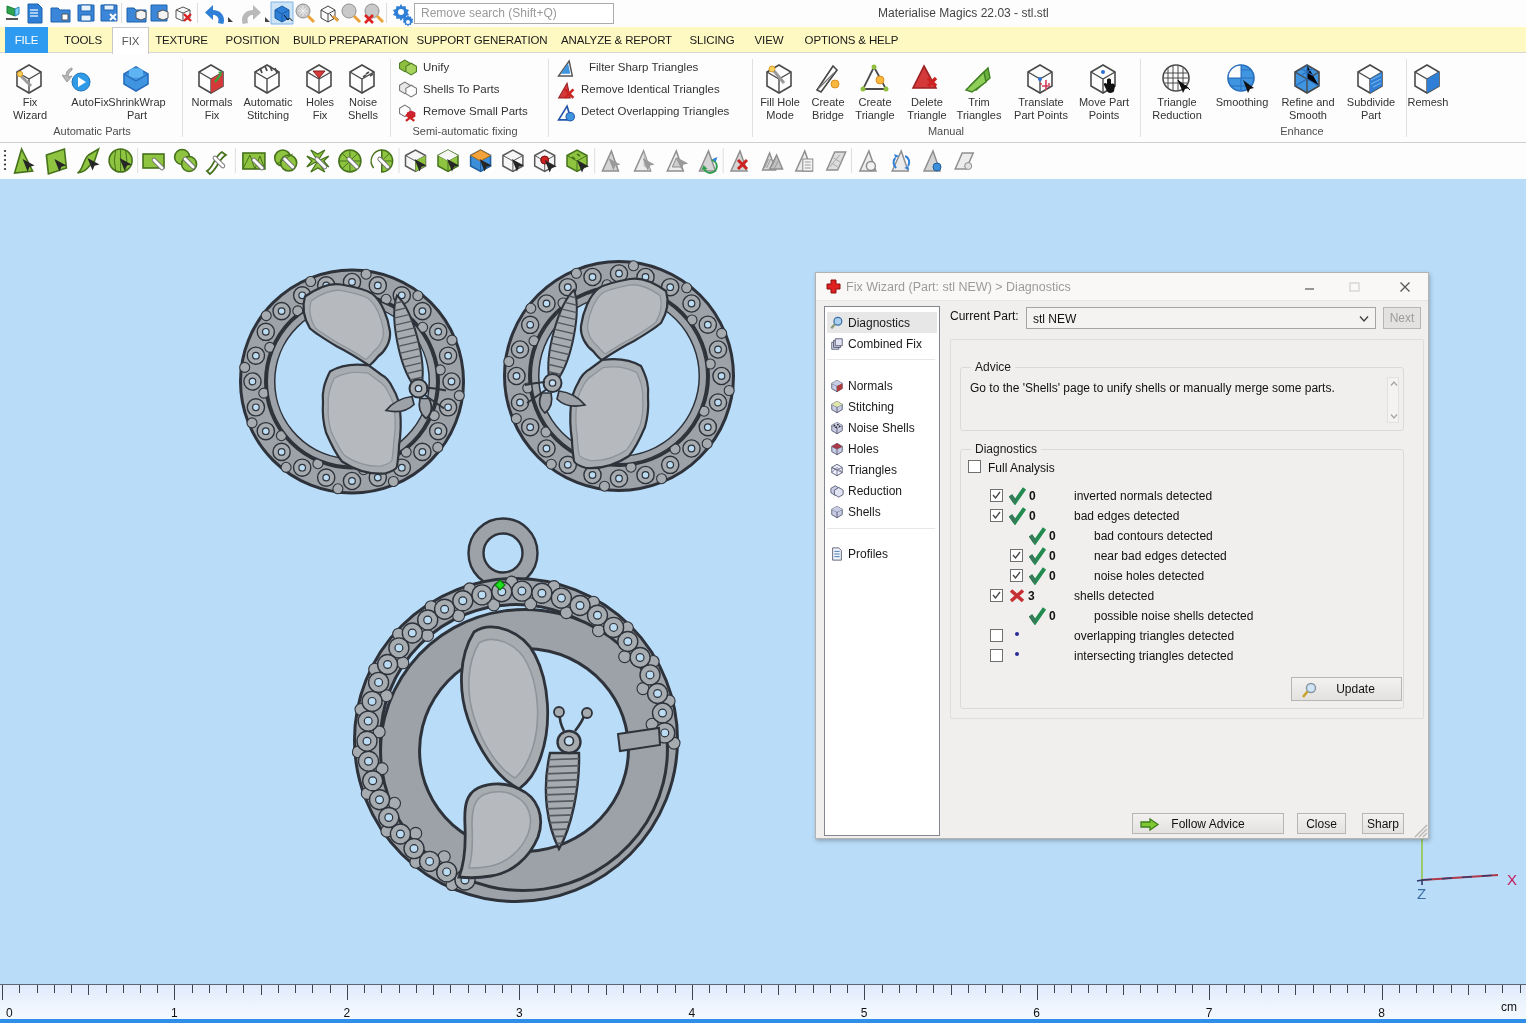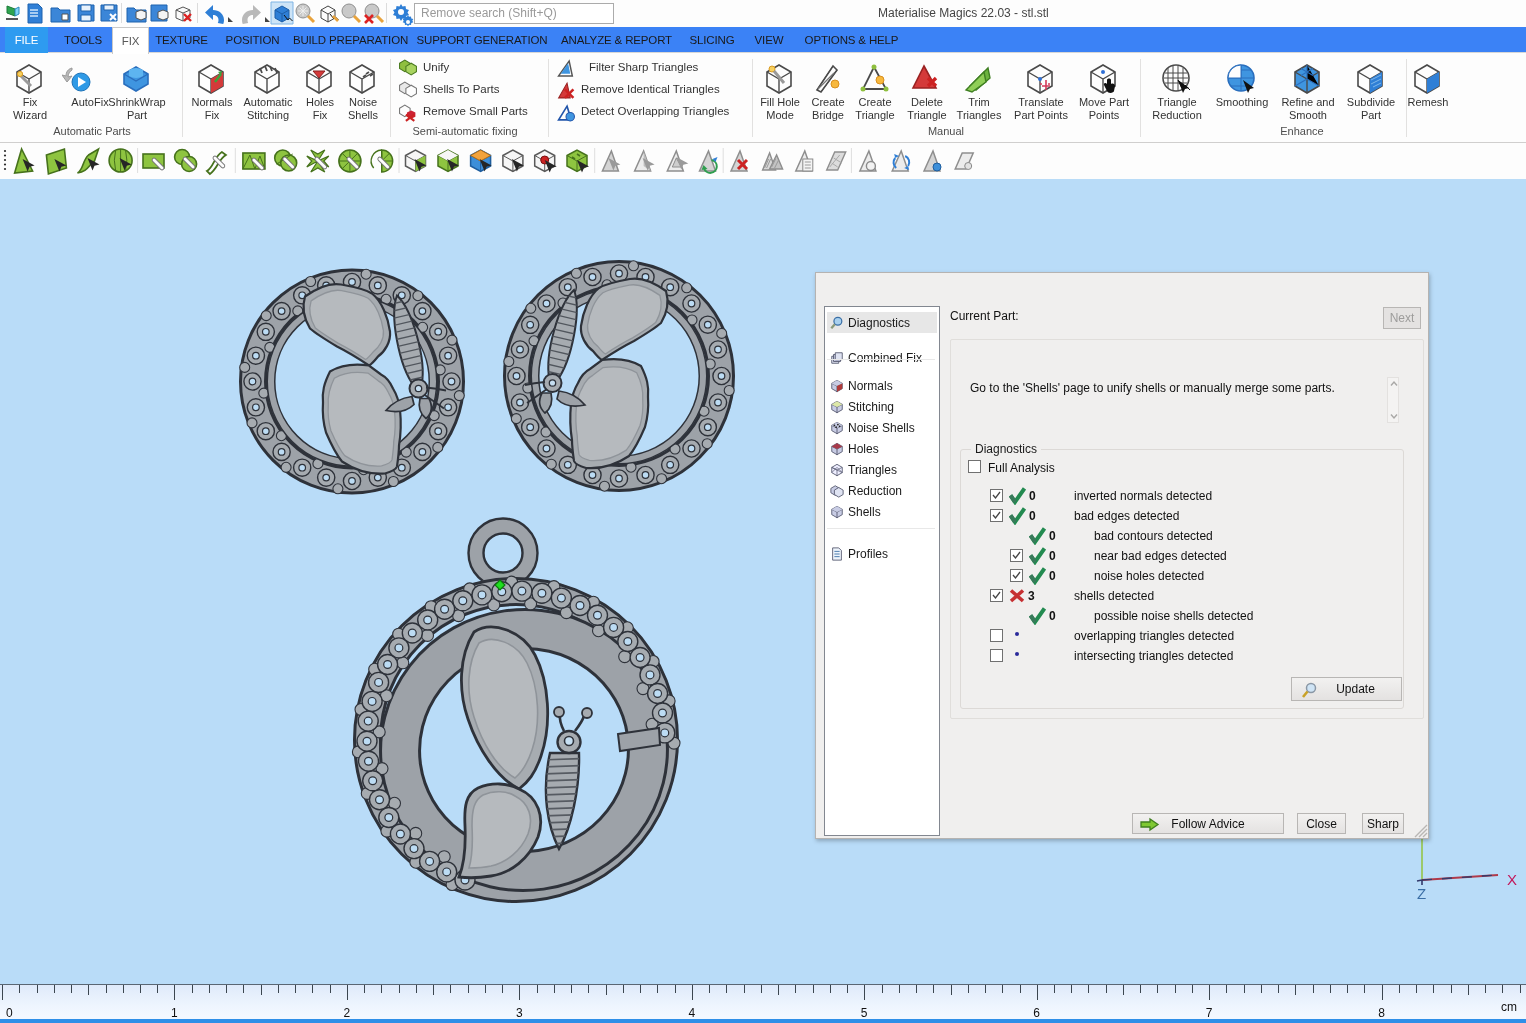--- a/index.html
+++ b/index.html
@@ -1,19 +1,19 @@
 <!DOCTYPE html>
 <html><head><meta charset="utf-8"><style>
 *{margin:0;padding:0;box-sizing:border-box}
 body{width:1526px;height:1023px;font-family:"Liberation Sans",sans-serif;overflow:hidden;position:relative;background:#fff}
 .abs{position:absolute}
 .titlebar{position:absolute;left:0;top:0;width:1526px;height:27px;background:#fdfdfd}
 .title-text{position:absolute;left:878px;top:6px;font-size:12px;color:#444}
 .qsearch{position:absolute;left:414px;top:3px;width:200px;height:21px;border:1px solid #ababab;background:#fff;font-size:12px;color:#9a9a9a;padding-left:6px;line-height:19px}
-.tabs{position:absolute;left:0;top:27px;width:1526px;height:26px;background:#3b82f6;border-bottom:1px solid #d7d7d7}
+.tabs{position:absolute;left:0;top:27px;width:1526px;height:26px;background:#fef9c3;border-bottom:1px solid #d7d7d7}
 .tab{position:absolute;top:0;height:26px;font-size:11.5px;letter-spacing:-0.15px;color:#1a1a1a;display:flex;align-items:center;justify-content:center;white-space:nowrap;padding:0 2px}
 .tab.file{background:#2e9bf0;color:#fff}
 .tab.active{background:#fff;border:1px solid #c9c9c9;border-bottom:none;color:#5a5a5a;height:27px;z-index:3}
 .ribbon{position:absolute;left:0;top:53px;width:1526px;height:90px;background:#fdfdfd;border-bottom:1px solid #d0cfce}
 .rsep{position:absolute;top:6px;height:78px;width:1px;background:#e2e1e0}
 .rgl{position:absolute;top:72px;font-size:11px;color:#4d4d4d;text-align:center;transform:translateX(-50%);white-space:nowrap}
 .rbtn{position:absolute;top:43px;width:100px;text-align:center;font-size:11px;color:#333;line-height:13px;transform:translateX(-50%)}
 .rico{position:absolute;top:9px;transform:translateX(-50%)}
 .srow{position:absolute;font-size:11.5px;color:#333;white-space:nowrap}
 .toolbar{position:absolute;left:0;top:143px;width:1526px;height:36px;background:#fdfdfd}
@@ -894,29 +894,44 @@
 </svg>
 <svg class="abs" style="left:1395px;top:835px" width="131" height="70" viewBox="0 0 131 70">
 <path d="M27 3 L27 45" stroke="#9cc96c" stroke-width="2"></path>
 <path d="M27 45 L103 40" stroke="#b03a4a" stroke-width="2"></path>
 <path d="M27 45 L103 40" stroke="#333a6b" stroke-width="1.4" stroke-dasharray="10 10"></path>
 <path d="M27 45 l0 5 M27 45 l-5 1" stroke="#333a6b" stroke-width="1.6"></path>
 <text x="22" y="64" font-size="15" fill="#3a6ea5" font-family="Liberation Sans">Z</text>
 <text x="112" y="50" font-size="15" fill="#c2185b" font-family="Liberation Sans">X</text>
 </svg>
 <div class="dlg">
+<div class="dlg-title">
+<svg class="abs" style="left:10px;top:6px" width="15" height="15" viewBox="0 0 15 15">
+        <path d="M5 1 h5 v4 h4 v5 h-4 v4 h-5 v-4 h-4 v-5 h4 Z" fill="#e02020" stroke="#8a0f0f" stroke-width="1"></path>
+      </svg>
+<div class="txt">Fix Wizard (Part: stl NEW) &gt; Diagnostics</div>
+<svg class="abs" style="left:488px;top:8px" width="12" height="12" viewBox="0 0 12 12">
+        <path d="M1 8 h9" stroke="#555" stroke-width="1.2"></path>
+      </svg>
+<svg class="abs" style="left:533px;top:8px" width="12" height="12" viewBox="0 0 12 12">
+        <rect x="1" y="2" width="9" height="8" fill="none" stroke="#d0d0d0" stroke-width="1.2"></rect>
+      </svg>
+<svg class="abs" style="left:583px;top:8px" width="12" height="12" viewBox="0 0 12 12">
+        <path d="M1.5 1.5 l9 9 m0 -9 l-9 9" stroke="#555" stroke-width="1.3"></path>
+      </svg>
+</div>
 <div class="listbox">
 <div class="li" style="top:5px;background:#e7e7e7;">
         <svg class="ic" viewBox="0 0 16 16">
           <circle cx="9" cy="6" r="4.5" fill="#a8d0ee" stroke="#3a6ea5" stroke-width="1.4"></circle>
           <path d="M5.5 9.5 L1.5 14" stroke="#8a9a7a" stroke-width="2.6"></path>
         </svg>
         <span>Diagnostics</span>
       </div>
-<div class="li" style="top:26px;margin-top:14px;">
+<div class="li" style="top:26px;">
         <svg class="ic" viewBox="0 0 16 16">
           <path d="M2 6 h8 v8 h-8 Z" fill="#dfe3f2" stroke="#55586e"></path>
           <path d="M4 4 h8 v8 h-8 Z" fill="#c8cce4" stroke="#55586e"></path>
           <path d="M6 2 h8 v8 h-8 Z" fill="#dfe3f2" stroke="#55586e"></path>
         </svg>
         <span>Combined Fix</span>
       </div>
 <div class="li" style="top:68px;">
         <svg class="ic" viewBox="0 0 16 16">
           <path d="M2 5 l6 -3.5 6 3.5 v6 l-6 3.5 -6 -3.5 Z" fill="#c8cce4" stroke="#55586e"></path>
@@ -980,22 +995,31 @@
         <svg class="ic" viewBox="0 0 16 16">
           <path d="M3 1 h7 l3 3 v11 h-10 Z" fill="#eef4fb" stroke="#55586e"></path>
           <path d="M5 5 h6 M5 8 h6 M5 11 h6" stroke="#3a6ea5"></path>
         </svg>
         <span>Profiles</span>
       </div>
 <div style="position:absolute;left:2px;top:52px;width:108px;height:1px;background:#e8e8e8"></div>
 <div style="position:absolute;left:2px;top:221px;width:108px;height:1px;background:#e8e8e8"></div>
 </div>
 <div class="abs" style="left:134px;top:36px;font-size:12px;color:#111">Current Part:</div>
+<div class="abs" style="left:210px;top:34px;width:350px;height:22px;background:#f4f3f2;border:1px solid #a5a4a2">
+      <div style="font-size:12px;color:#111;padding:4px 0 0 6px">stl NEW</div>
+      <svg class="abs" style="right:6px;top:7px" width="10" height="8" viewBox="0 0 10 8">
+        <path d="M1 1.5 L5 6 L9 1.5" fill="none" stroke="#444" stroke-width="1.4"></path>
+      </svg>
+    </div>
 <div class="btn" style="left:567px;top:34px;width:38px;height:22px;color:#9d9c9b;background:#e4e2e1">Next</div>
 <div class="abs" style="left:134px;top:66px;width:474px;height:380px;border:1px solid #e0dedb;border-radius:2px;background:#f0efee"></div>
+<div class="gb" style="left:144px;top:94px;width:444px;height:64px">
+      <div class="cap">Advice</div>
+    </div>
 <div class="abs" style="left:154px;top:108px;font-size:12px;color:#111">Go to the 'Shells' page to unify shells or manually merge some parts.</div>
 <div class="abs" style="left:571px;top:104px;width:12px;height:46px;background:#f4f3f2;border:1px solid #e3e1df">
 <svg class="abs" style="left:2px;top:2px" width="8" height="8" viewBox="0 0 8 8">
         <path d="M1 5.5 L4 2 L7 5.5" fill="none" stroke="#a9a8a6" stroke-width="1.4"></path>
       </svg>
 <svg class="abs" style="left:2px;bottom:2px" width="8" height="8" viewBox="0 0 8 8">
         <path d="M1 2.5 L4 6 L7 2.5" fill="none" stroke="#a9a8a6" stroke-width="1.4"></path>
       </svg>
     </div>
 <div class="gb" style="left:144px;top:176px;width:444px;height:260px">

